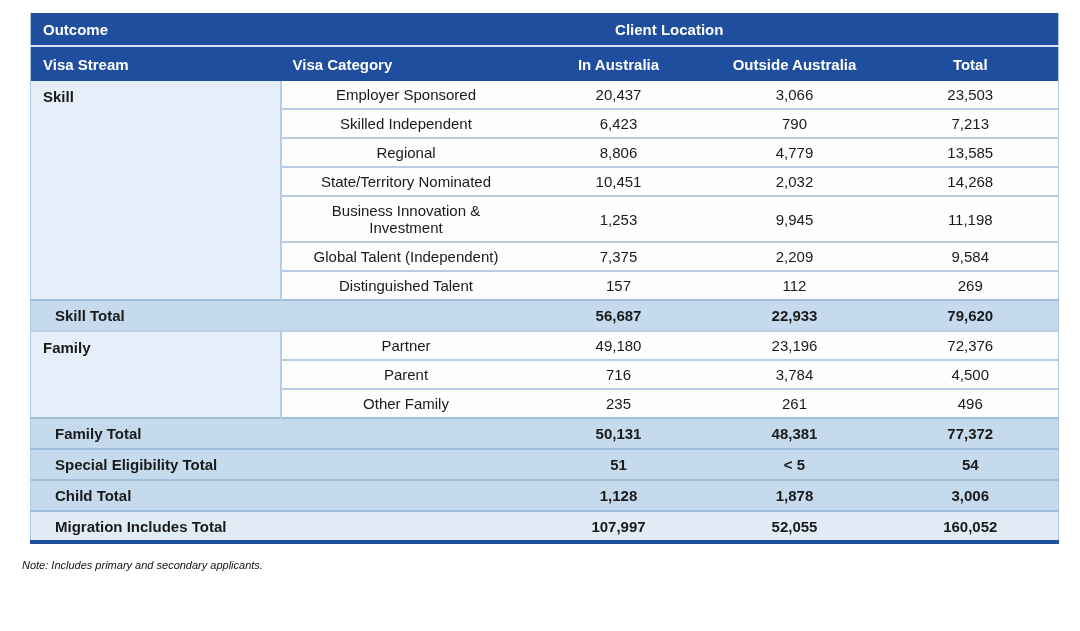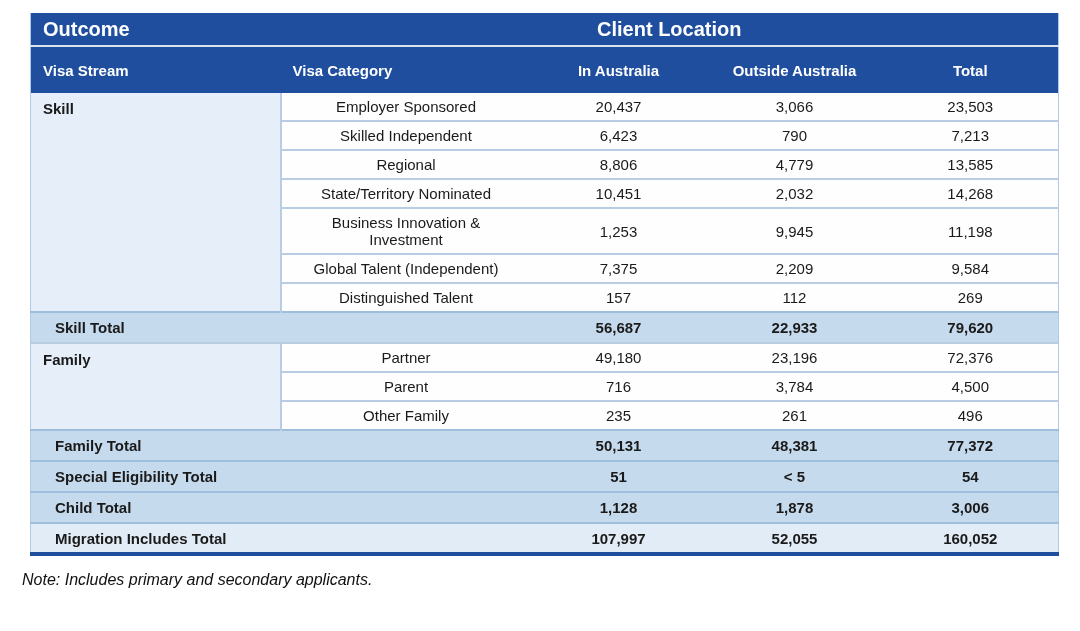--- a/index.html
+++ b/index.html
@@ -16,39 +16,39 @@
   .page{width:1080px;height:631px;background:#ffffff;padding:13px 22px 0 22px;overflow:hidden;}
   table.outcome-table{
     border-collapse:collapse;table-layout:fixed;width:1028px;margin-left:8px;
     font-size:15px;color:var(--body-text);
     border-left:1px solid #AECBE6;border-right:1px solid #AECBE6;
   }
   thead th{
     background:var(--header-bg);color:#ffffff;font-weight:bold;
     text-align:left;padding:0 12px;
   }
-  tr.hrow1 th{height:33px;border-bottom:2px solid #D9E3F2;font-size:20px;}
+  tr.hrow1 th{height:33px;border-bottom:2px solid #D9E3F2;font-size:15px;}
   tr.hrow1 th.client-loc{text-align:center;}
-  tr.hrow2 th{height:47px;font-size:15px;}
+  tr.hrow2 th{height:35px;font-size:15px;}
   tr.hrow2 th.num-head{text-align:center;}
   tbody td{border-top:2px solid var(--row-separator);}
   tbody tr:first-child td{border-top:none;}
   tr.data-row{background:#FDFEFD;height:28px;}
   td.category-cell{padding:5px 16px;text-align:center;}
   td.num-cell{text-align:center;padding:0 6px;}
   td.stream-cell{
     background:var(--stream-bg);font-weight:bold;vertical-align:top;
     padding:7px 12px;border-right:2px solid var(--row-separator);
   }
   tr.total-row{background:var(--subtotal-bg);height:31px;font-weight:bold;}
   tr.total-row td{border-top:2px solid var(--total-separator);}
   td.total-label{padding:0 24px;text-align:left;}
   tr.total-row.grand{background:var(--grand-bg);}
   tr.total-row.grand td{border-bottom:4px solid var(--header-bg);}
-  .note{font-style:italic;font-size:16px;color:#111111;margin:15px 0 0 0;}
+  .note{font-style:italic;font-size:11px;color:#111111;margin:15px 0 0 0;}
 </style>
 </head>
 <body>
 
 <div class="page">
   <table class="outcome-table">
     <colgroup>
       <col style="width:250px">
       <col style="width:250px">
       <col style="width:176px">

